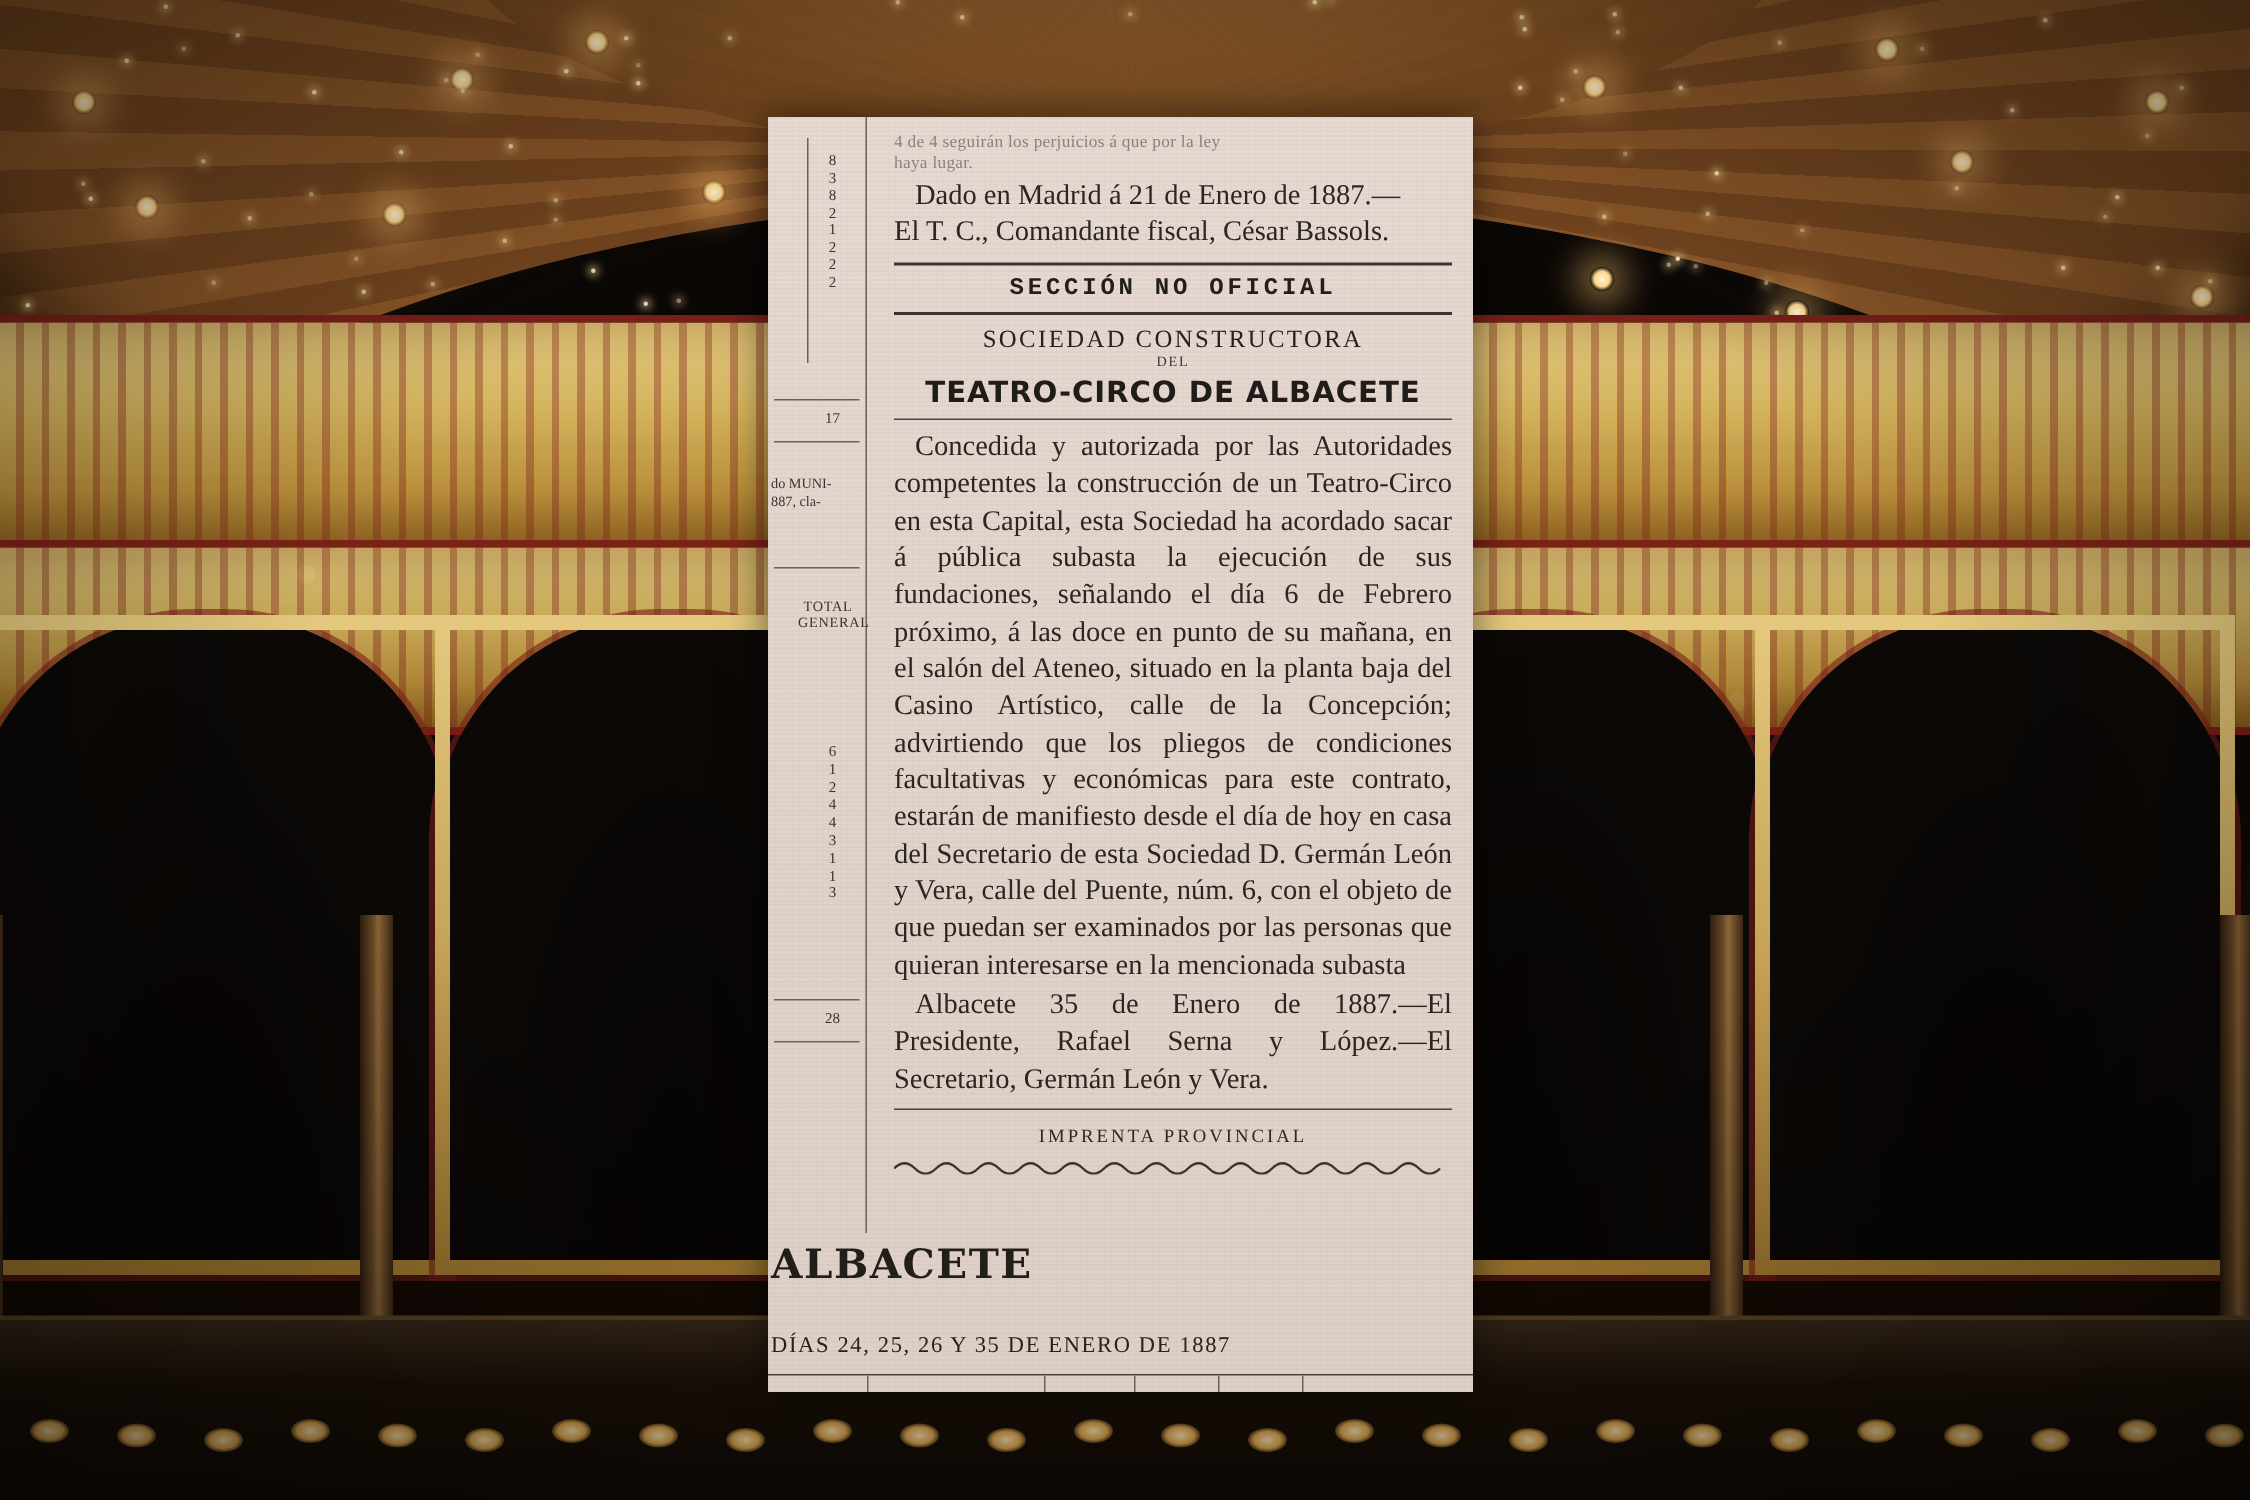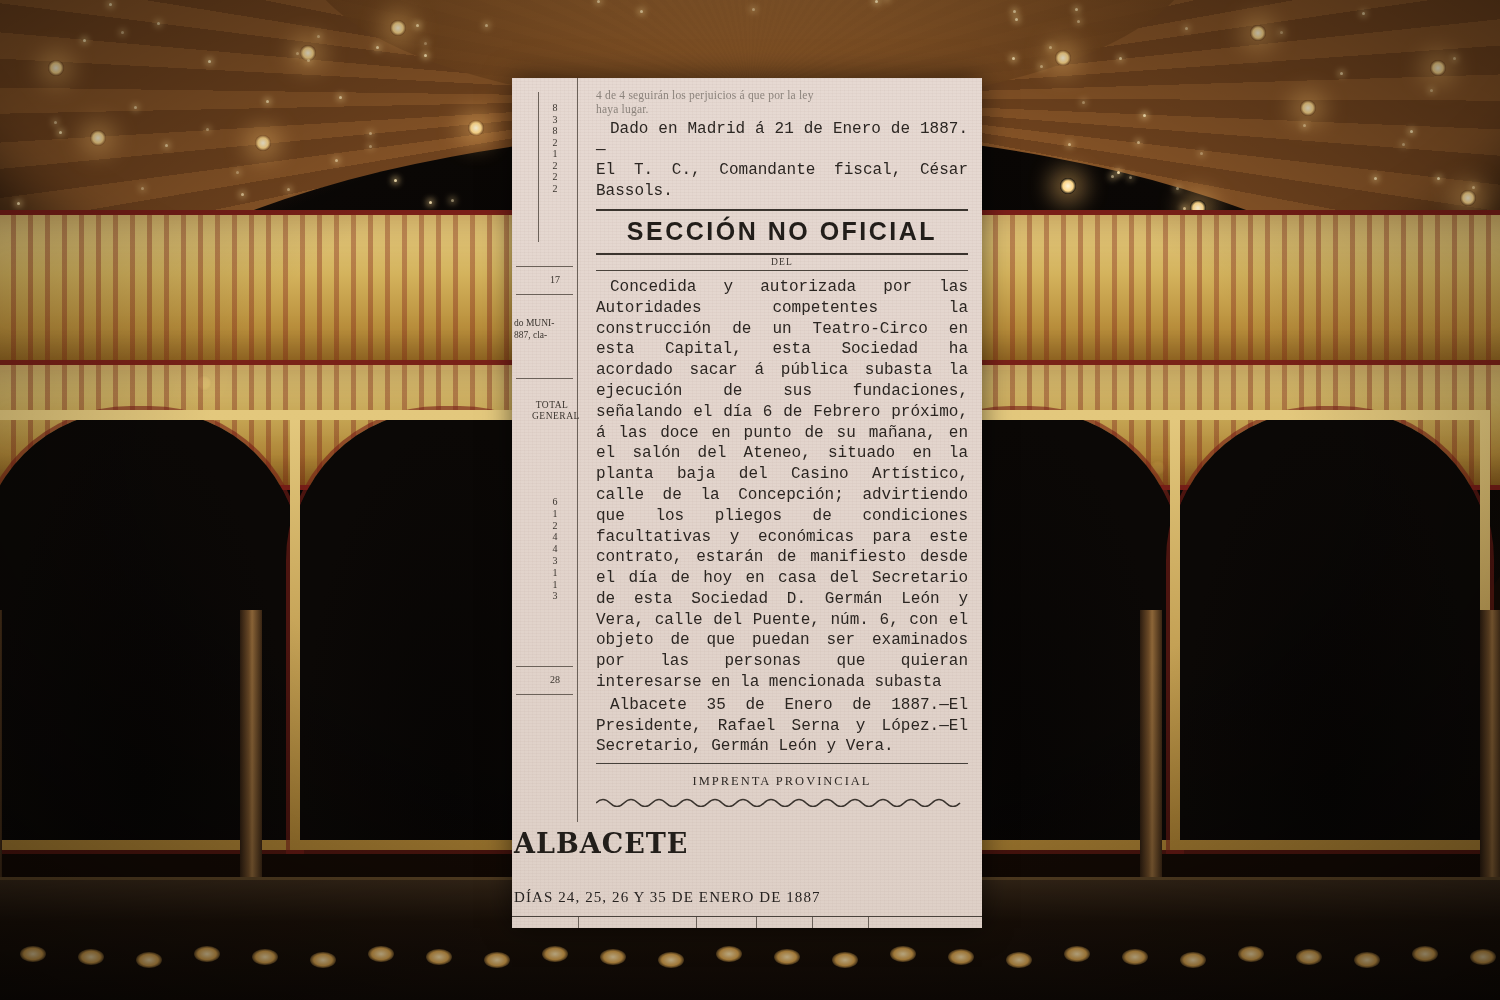--- a/index.html
+++ b/index.html
@@ -262,49 +262,48 @@
   }
   .faded-top {
     font-size: 11.5px;
     color: #6d665f;
     line-height: 1.25;
     letter-spacing: .2px;
     opacity: .75;
   }
   .p-justify {
     text-align: justify;
-    font-size: 16px;
+    font-size: 19px;
     line-height: 1.3;
     margin: 2px 0;
     text-indent: 14px;
     hyphens: auto;
-    font-family: Liberation Mono, monospace;
   }
 
   .rule-heavy {
     border: 0;
     border-top: 2.5px solid #3a342e;
     margin: 7px 0 2px 0;
   }
   .rule-thin {
     border: 0;
     border-top: 1px solid #4a433c;
     margin: 3px 0 6px 0;
   }
   .rule-mid {
     border: 0;
     border-top: 1.4px solid #45403a;
     margin: 6px 0;
   }
 
   .section-title {
     text-align: center;
-    font-family: Liberation Sans, sans-serif;
+    font-family: Liberation Mono, monospace;
     font-weight: bold;
-    font-size: 25px;
+    font-size: 16px;
     letter-spacing: 2.5px;
     margin: 6px 0 4px 0;
     color: #221e1a;
   }
   .soc-title {
     text-align: center;
     font-family: "Liberation Serif", serif;
     font-size: 16.5px;
     letter-spacing: 1.6px;
     margin: 6px 0 1px 0;
@@ -632,21 +631,23 @@
 
       <p class="p-justify" style="text-indent:14px;">
         <span>Dado en Madrid á 21 de  Enero de 1887.—</span><br>
         <span>El T. C., Comandante fiscal, César Bassols.</span>
       </p>
 
       <hr class="rule-heavy">
       <div class="section-title">SECCIÓN NO OFICIAL</div>
       <hr class="rule-heavy">
 
+      <div class="soc-title">SOCIEDAD CONSTRUCTORA</div>
       <div class="soc-del">DEL</div>
+      <div class="soc-main">TEATRO-CIRCO DE ALBACETE</div>
       <hr class="rule-thin">
 
       <p class="p-justify">Concedida y autorizada por las Autoridades competentes la construcción de un Teatro-Circo en esta Capital, esta Sociedad ha acordado sacar á pública subasta la ejecución de sus fundaciones, señalando el día 6 de Febrero próximo, á las doce en punto de su mañana, en el salón del Ateneo, situado en la planta baja del Casino Artístico, calle de la Concepción; advirtiendo que los pliegos de condiciones facultativas y económicas para este contrato, estarán de manifiesto desde el día de hoy en casa del Secretario de esta Sociedad D. Germán León y Vera, calle del Puente, núm. 6, con el objeto de que puedan ser examinados por las personas que quieran interesarse en la mencionada subasta</p>
       <p class="p-justify">Albacete 35 de Enero de 1887.—El Presidente, Rafael Serna y López.—El Secretario, Germán León y Vera.</p>
 
       <hr class="rule-mid">
       <div class="imprenta">IMPRENTA PROVINCIAL</div>
       <div class="wavy">
         <svg width="372" height="12" viewBox="0 0 372 12">
           <path d="M0 8 Q 7 1 14 8 T 28 8 T 42 8 T 56 8 T 70 8 T 84 8 T 98 8 T 112 8 T 126 8 T 140 8 T 154 8 T 168 8 T 182 8 T 196 8 T 210 8 T 224 8 T 238 8 T 252 8 T 266 8 T 280 8 T 294 8 T 308 8 T 322 8 T 336 8 T 350 8 T 364 8" fill="none" stroke="#3a342e" stroke-width="1.6"></path>

